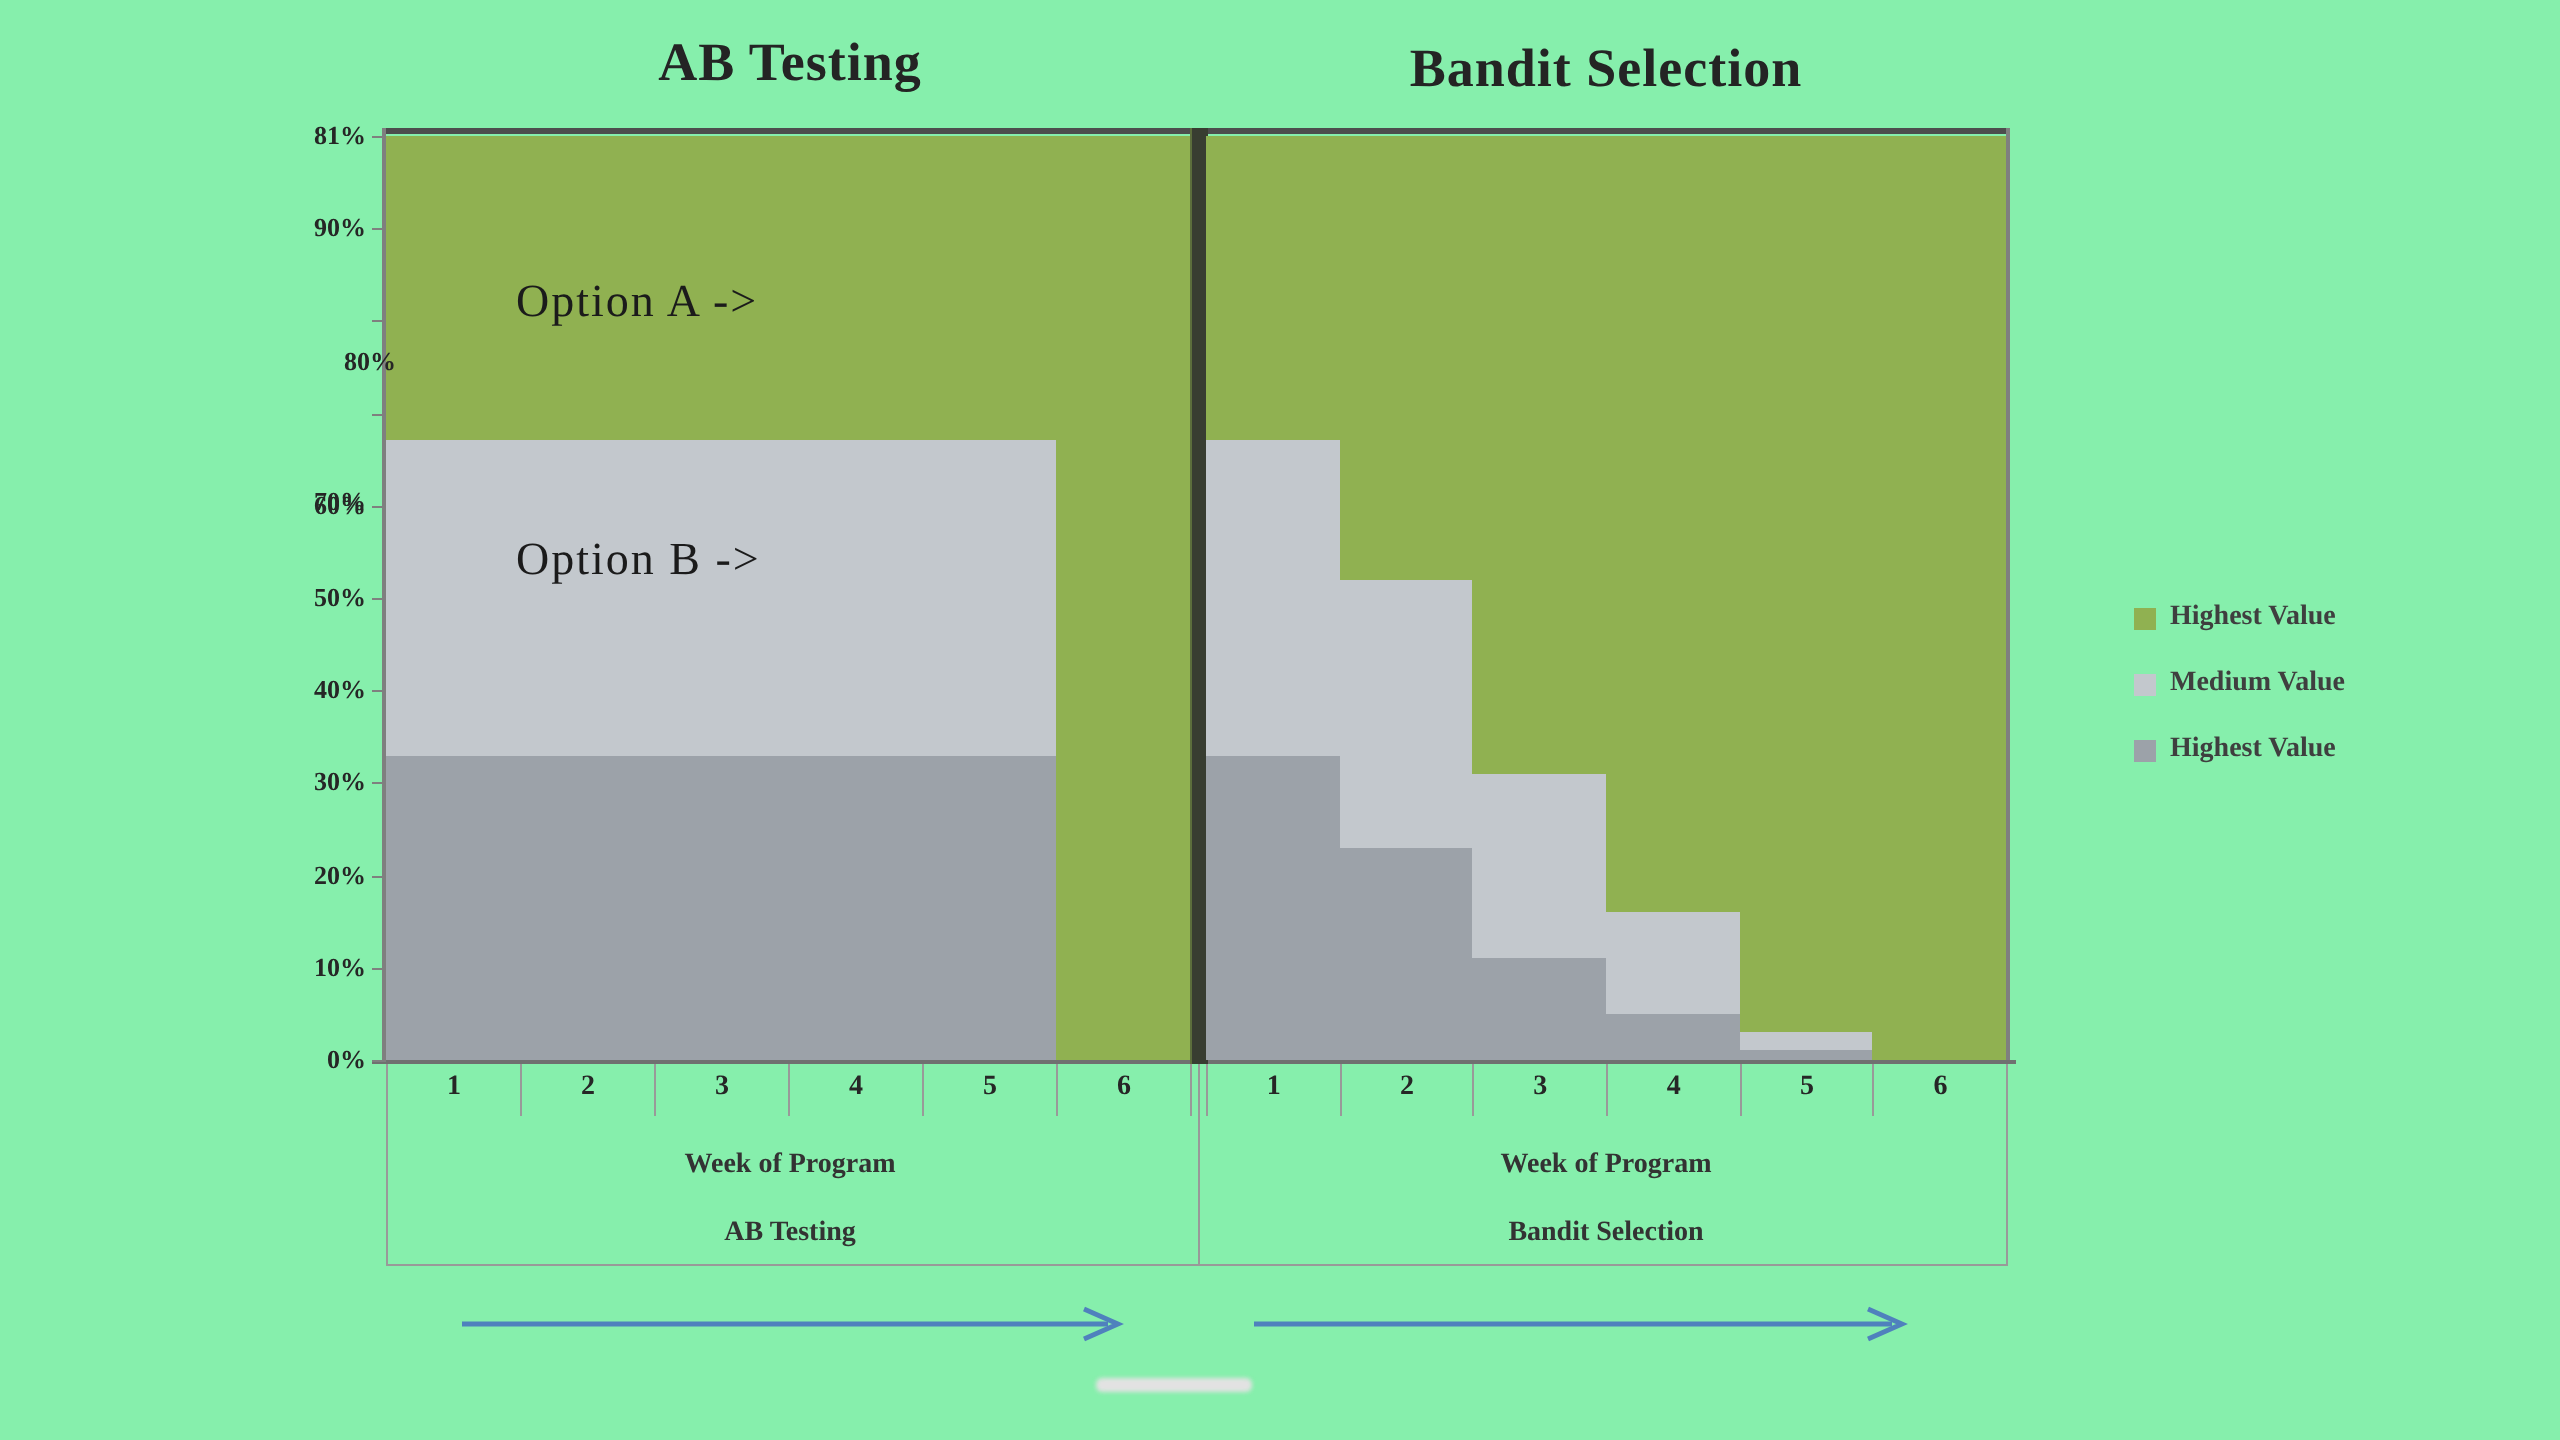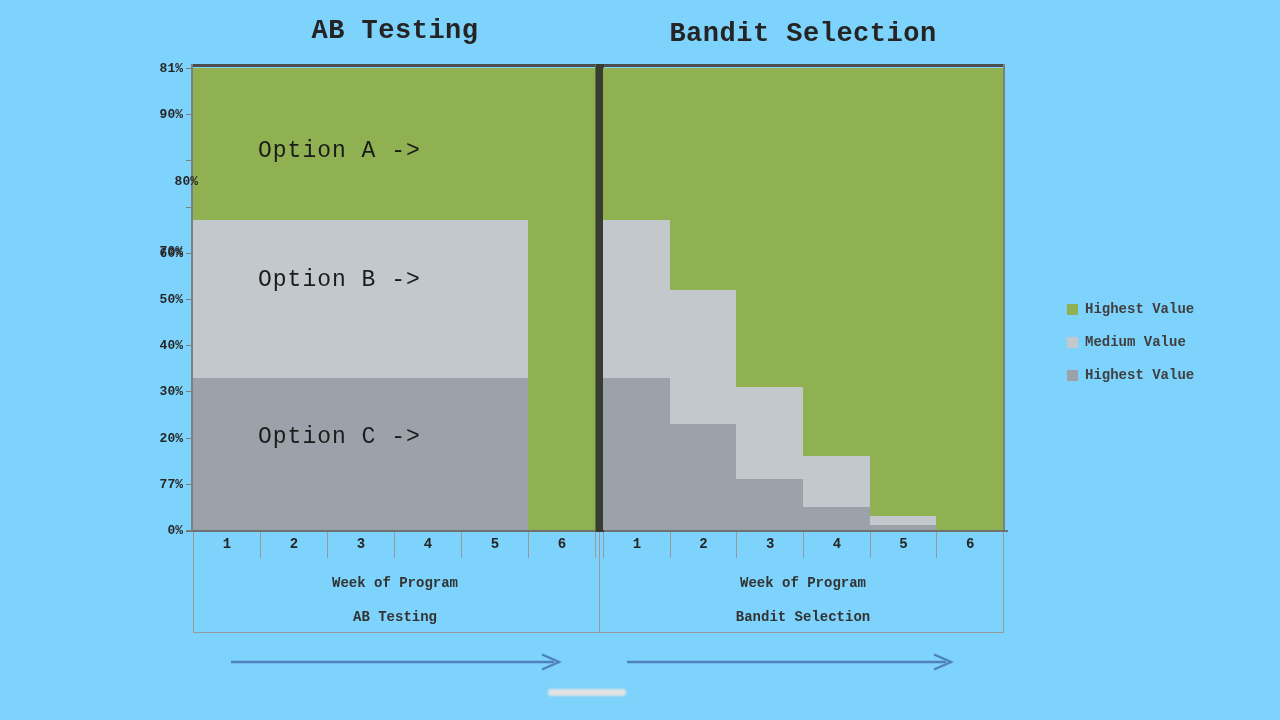--- a/index.html
+++ b/index.html
@@ -1,18 +1,18 @@
 <!DOCTYPE html>
 <html><head>
 <meta charset="utf-8">
 <style>
   html,body { margin:0; padding:0; background:#ffffff; }
   .fig {
-    position:relative; width:1280px; height:720px; background:#7dd3fc;
-    font-family:Liberation Mono, monospace; overflow:hidden;
+    position:relative; width:1280px; height:720px; background:#86efac;
+    font-family:Liberation Serif, serif; overflow:hidden;
   }
   .panel-title {
     position:absolute; text-align:center; font-size:27px; font-weight:600;
     color:#242424; letter-spacing:0.5px; white-space:nowrap;
   }
   .title-ab     { left:194px; top:16px; width:402px; }
   .title-bandit { left:603px; top:19px; width:400px; }
 
   
   .border { position:absolute; }
@@ -131,42 +131,41 @@
       </div>
       <div class="col" style="left: 66.6667%; width: 16.6667%; background: rgb(144, 177, 81);">
         <div class="seg" style="bottom: 0%; height: 1%; background: rgb(156, 162, 169);"></div>
         <div class="seg" style="bottom: 1%; height: 2%; background: rgb(195, 200, 205);"></div>
       </div>
       <div class="col" style="left: 83.3333%; width: 16.6667%; background: rgb(144, 177, 81);"></div>
     </div>
 
   <div class="option-label opt-a">Option A -&gt;</div>
   <div class="option-label opt-b">Option B -&gt;</div>
-  <div class="option-label opt-c">Option C -&gt;</div>
 
   <div>
       <div class="ylab" style="left: 133px; top: 68px;">81%</div>
       <div class="ytick" style="left: 186px; top: 68px;"></div>
       <div class="ylab" style="left: 133px; top: 114.2px;">90%</div>
       <div class="ytick" style="left: 186px; top: 114.2px;"></div>
       <div class="ylab" style="left: 148px; top: 160.4px; margin-top: 21px;">80%</div>
       <div class="ytick" style="left: 186px; top: 160.4px;"></div>
       <div class="ylab" style="left: 133px; top: 206.6px; margin-top: 44px;">70%</div>
       <div class="ytick" style="left: 186px; top: 206.6px;"></div>
       <div class="ylab" style="left: 133px; top: 252.8px;">60%</div>
       <div class="ytick" style="left: 186px; top: 252.8px;"></div>
       <div class="ylab" style="left: 133px; top: 299px;">50%</div>
       <div class="ytick" style="left: 186px; top: 299px;"></div>
       <div class="ylab" style="left: 133px; top: 345.2px;">40%</div>
       <div class="ytick" style="left: 186px; top: 345.2px;"></div>
       <div class="ylab" style="left: 133px; top: 391.4px;">30%</div>
       <div class="ytick" style="left: 186px; top: 391.4px;"></div>
       <div class="ylab" style="left: 133px; top: 437.6px;">20%</div>
       <div class="ytick" style="left: 186px; top: 437.6px;"></div>
-      <div class="ylab" style="left: 133px; top: 483.8px;">77%</div>
+      <div class="ylab" style="left: 133px; top: 483.8px;">10%</div>
       <div class="ytick" style="left: 186px; top: 483.8px;"></div>
       <div class="ylab" style="left: 133px; top: 530px;">0%</div>
       <div class="ytick" style="left: 186px; top: 530px;"></div>
     </div>
 
   <div class="wkrow wkrow-ab">
       <div class="wk">1</div>
       <div class="wk">2</div>
       <div class="wk">3</div>
       <div class="wk">4</div>

